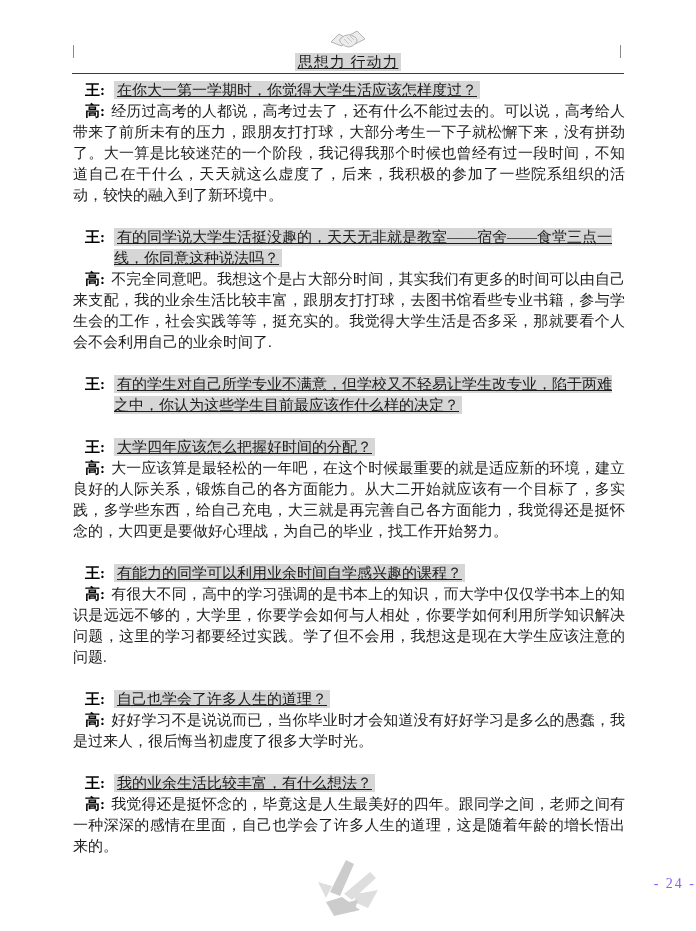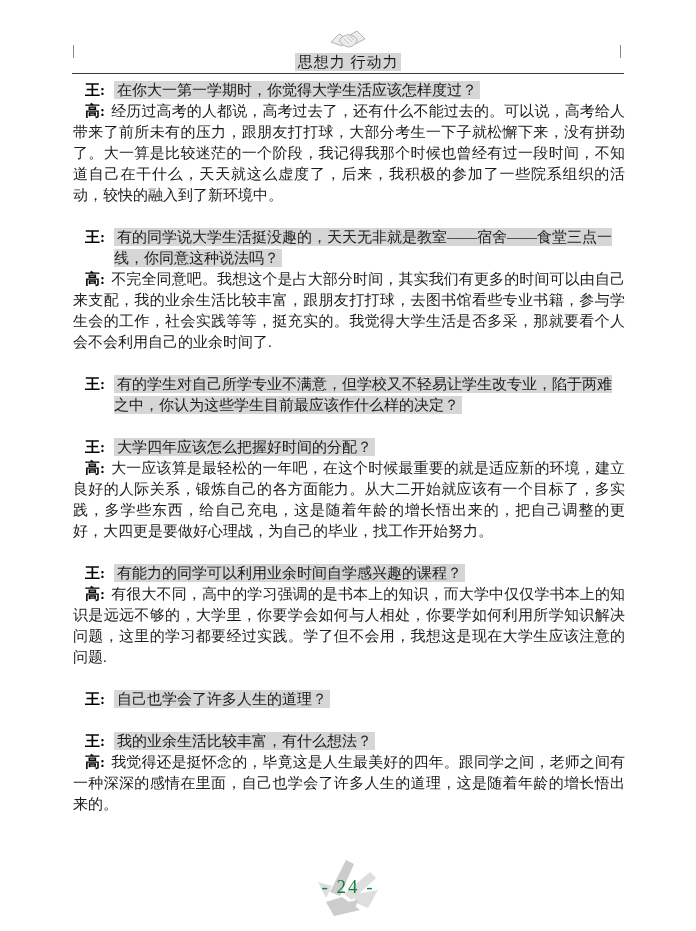--- a/index.html
+++ b/index.html
@@ -17,21 +17,21 @@
   .logo {
     position: absolute; top: 26px; left: 50%;
     transform: translateX(-50%);
     width: 38px; height: 28px;
   }
   .hdr-title {
     position: absolute; top: 53px; left: 0; width: 100%;
     text-align: center; font-size: 15px; line-height: 19px;
     letter-spacing: 1px;
   }
-  .hl { background: #d6d6d6; padding: 1px 3px; }
+  .hl { background: #d6d6d6; padding: 1px 3px; text-decoration: underline; }
   .rule {
     position: absolute; top: 73px; left: 72px; width: 552px;
     border-top: 1.4px solid #3a3a3a; height: 0;
   }
   .tick { position: absolute; top: 45px; width: 1px; height: 13px; background: #8a8a8a; }
   .tick-l { left: 73px; }
   .tick-r { left: 620px; }
 
   
   .content {
@@ -48,21 +48,21 @@
 
   
   .footer { position: absolute; left: 0; top: 850px; width: 100%; height: 75px; }
   .flourish {
     position: absolute; left: 50%; top: 2px;
     transform: translateX(-50%);
     width: 104px; height: 68px;
   }
   .pagenum {
     position: absolute; left: 0; width: 100%; top: 26px;
-    text-align: center; font-size: 19px; color: #15803d;
+    text-align: right; font-size: 14px; color: #8b5cf6;
     letter-spacing: 2px;
   }
 </style>
 </head>
 <body>
 
 <div class="page">
 
   <svg class="logo" viewBox="0 0 38 28" xmlns="http://www.w3.org/2000/svg">
     <g stroke="#b3b3b3" stroke-width="1" fill="#ececec">
@@ -106,36 +106,37 @@
         <span class="spk">王:</span>
         <div class="qt"><span class="hl">有的学生对自己所学专业不满意，但学校又不轻易让学生改专业，陷于两难之中，你认为这些学生目前最应该作什么样的决定？</span></div>
       </div>
     </section>
 
     <section class="qa">
       <div class="q">
         <span class="spk">王:</span>
         <div class="qt"><span class="hl">大学四年应该怎么把握好时间的分配？</span></div>
       </div>
-      <p class="a"><span class="spk">高:</span><span>大一应该算是最轻松的一年吧，在这个时候最重要的就是适应新的环境，建立良好的人际关系，锻炼自己的各方面能力。从大二开始就应该有一个目标了，多实践，多学些东西，给自己充电，这是随着年龄的增长悟出来的，把自己调整的更好，大四更是要做好心理战，为自己的毕业，找工作开始努力。</span></p>
+      <p class="a"><span class="spk">高:</span><span>大一应该算是最轻松的一年吧，在这个时候最重要的就是适应新的环境，建立良好的人际关系，锻炼自己的各方面能力。从大二开始就应该有一个目标了，多实践，多学些东西，给自己充电，大三就是再完善自己各方面能力，我觉得还是挺怀念的，大四更是要做好心理战，为自己的毕业，找工作开始努力。</span></p>
     </section>
 
     <section class="qa">
       <div class="q">
         <span class="spk">王:</span>
         <div class="qt"><span class="hl">有能力的同学可以利用业余时间自学感兴趣的课程？</span></div>
       </div>
       <p class="a"><span class="spk">高:</span><span>有很大不同，高中的学习强调的是书本上的知识，而大学中仅仅学书本上的知识是远远不够的，大学里，你要学会如何与人相处，你要学如何利用所学知识解决问题，这里的学习都要经过实践。学了但不会用，我想这是现在大学生应该注意的问题.</span></p>
     </section>
 
     <section class="qa">
       <div class="q">
         <span class="spk">王:</span>
         <div class="qt"><span class="hl">自己也学会了许多人生的道理？</span></div>
       </div>
+      <p class="a"><span class="spk">高:</span><span>好好学习不是说说而已，当你毕业时才会知道没有好好学习是多么的愚蠢，我是过来人，很后悔当初虚度了很多大学时光。</span></p>
     </section>
 
     <section class="qa">
       <div class="q">
         <span class="spk">王:</span>
         <div class="qt"><span class="hl">我的业余生活比较丰富，有什么想法？</span></div>
       </div>
       <p class="a"><span class="spk">高:</span><span>我觉得还是挺怀念的，毕竟这是人生最美好的四年。跟同学之间，老师之间有一种深深的感情在里面，自己也学会了许多人生的道理，这是随着年龄的增长悟出来的。</span></p>
     </section>
 

